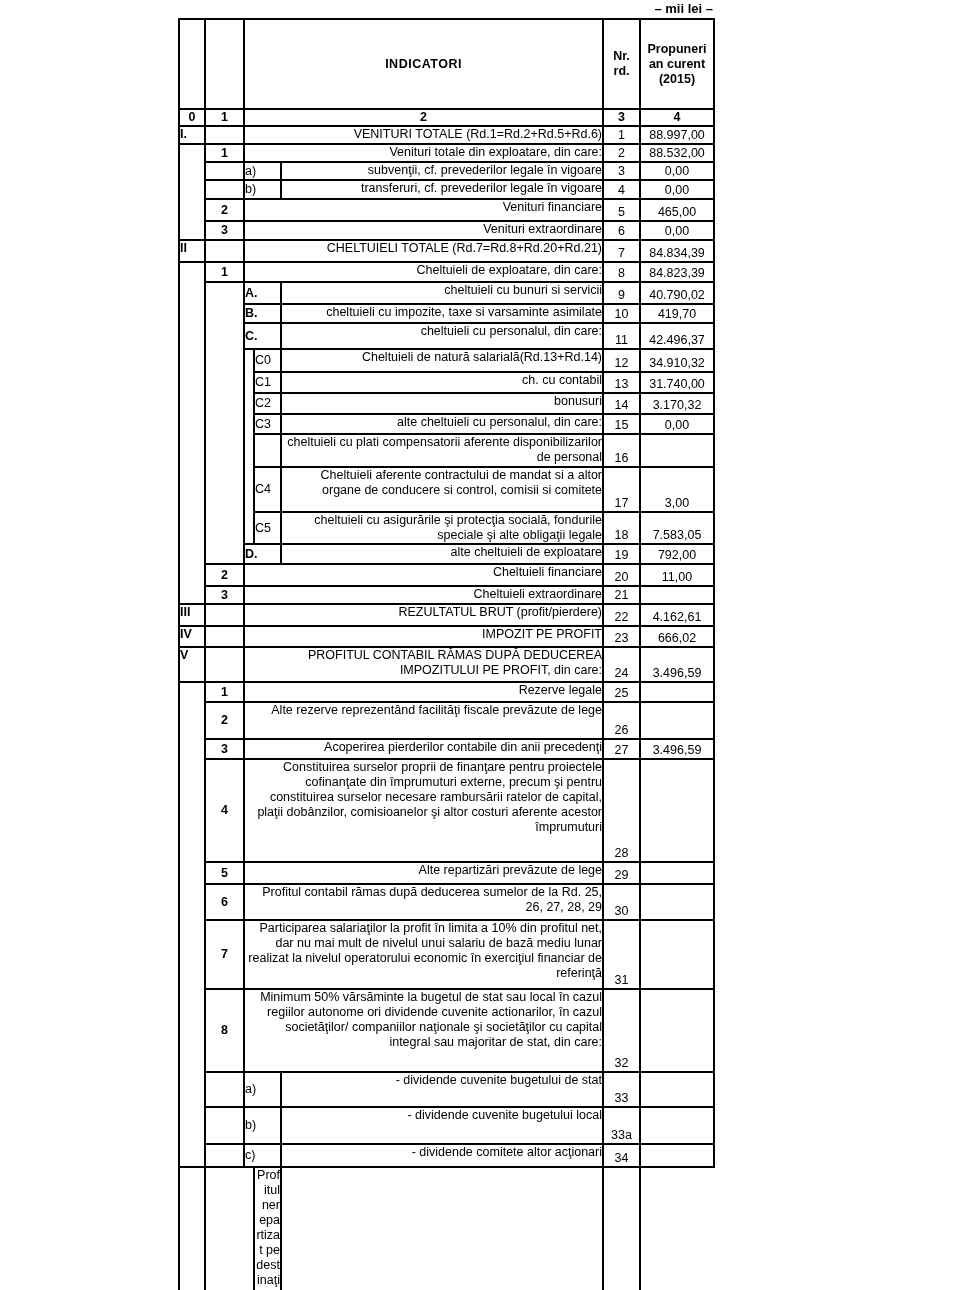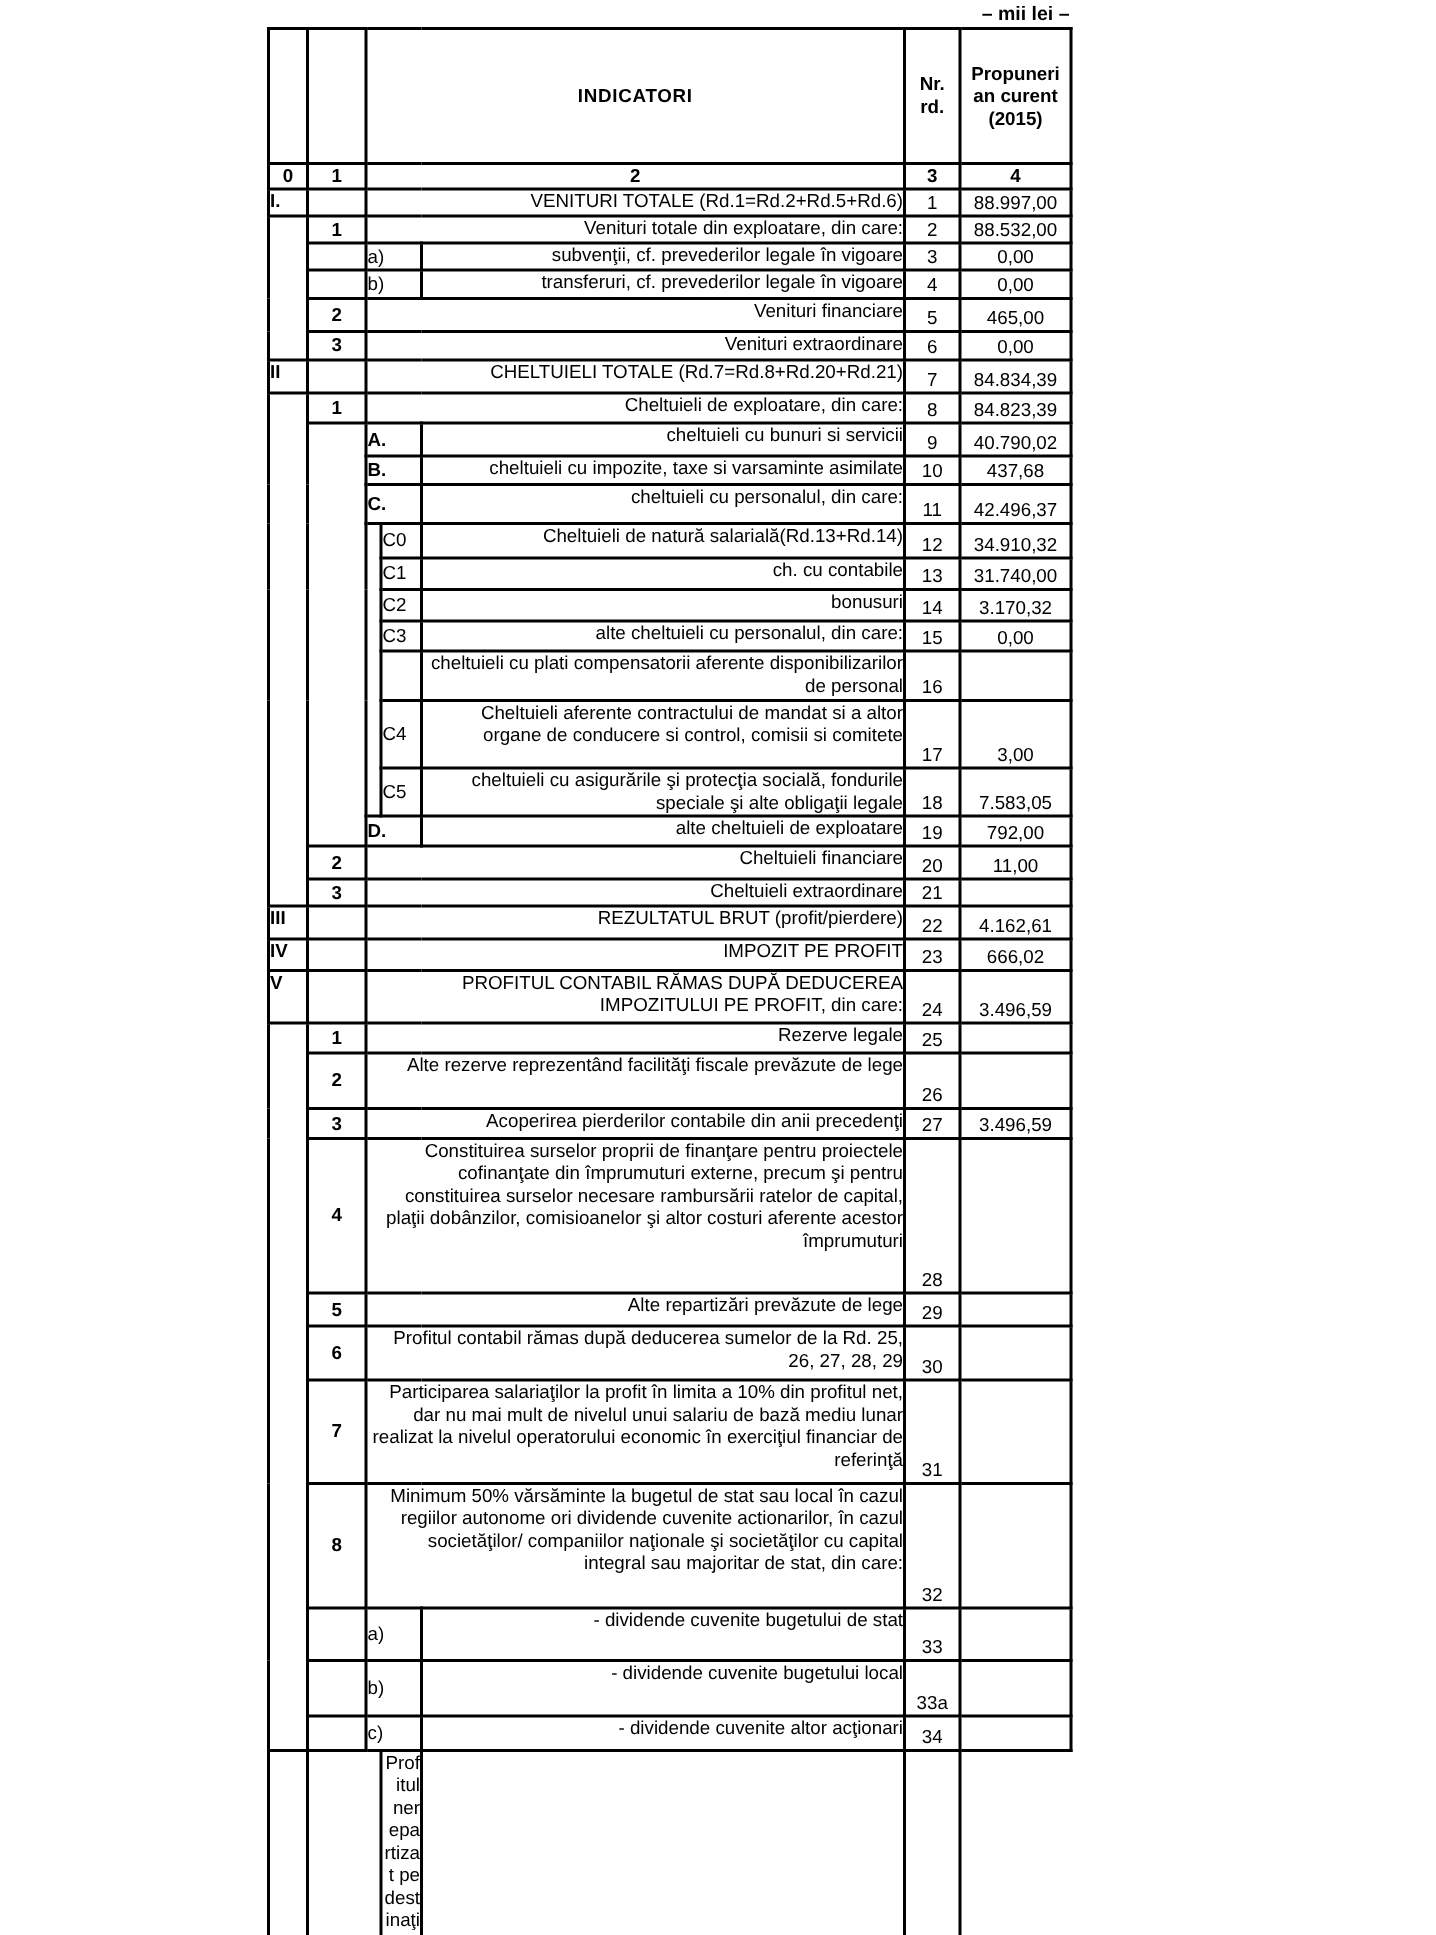--- a/index.html
+++ b/index.html
@@ -123,38 +123,38 @@
           <td class="c1" rowspan="11"></td>
           <td class="cl b" colspan="2">A.</td>
           <td class="txt">cheltuieli cu bunuri si servicii</td>
           <td class="nr">9</td>
           <td class="val">40.790,02</td>
         </tr>
         <tr style="height: 19px;">
           <td class="cl b" colspan="2">B.</td>
           <td class="txt">cheltuieli cu impozite, taxe si varsaminte asimilate</td>
           <td class="nr">10</td>
-          <td class="val">437,68</td>
+          <td class="val">419,70</td>
         </tr>
         <tr style="height: 26px;">
           <td class="cl b" colspan="2">C.</td>
           <td class="txt">cheltuieli cu personalul, din care:</td>
           <td class="nr">11</td>
           <td class="val">42.496,37</td>
         </tr>
         <tr style="height: 23px;">
           <td rowspan="7"></td>
           <td class="cl">C0</td>
           <td class="txt">Cheltuieli de natură salarială(Rd.13+Rd.14)</td>
           <td class="nr">12</td>
           <td class="val">34.910,32</td>
         </tr>
         <tr style="height: 21px;">
           <td class="cl">C1</td>
-          <td class="txt">ch. cu contabile</td>
+          <td class="txt">ch. cu contabil</td>
           <td class="nr">13</td>
           <td class="val">31.740,00</td>
         </tr>
         <tr style="height: 21px;">
           <td class="cl">C2</td>
           <td class="txt">bonusuri</td>
           <td class="nr">14</td>
           <td class="val">3.170,32</td>
         </tr>
         <tr style="height: 20px;">
@@ -279,21 +279,21 @@
         <tr style="height: 37px;">
           <td class="c1"></td>
           <td class="cl" colspan="2">b)</td>
           <td class="txt ind">- dividende cuvenite bugetului local</td>
           <td class="nr">33a</td>
           <td class="val"></td>
         </tr>
         <tr style="height: 23px;">
           <td class="c1"></td>
           <td class="cl" colspan="2">c)</td>
-          <td class="txt ind">- dividende cuvenite altor acţionari</td>
+          <td class="txt ind">- dividende comitete altor acţionari</td>
           <td class="nr">34</td>
           <td class="val"></td>
         </tr>
         <tr style="height: 53px;">
           <td class="c1">9</td>
           <td class="cl" colspan="2"></td>
           <td class="txt">Profitul nerepartizat pe destinaţiile prevăzute la Rd.31 - Rd.32 se repartizează la alte rezerve şi constituie sursă proprie de finanţare</td>
           <td class="nr">35</td>
           <td class="val"></td>
         </tr>

